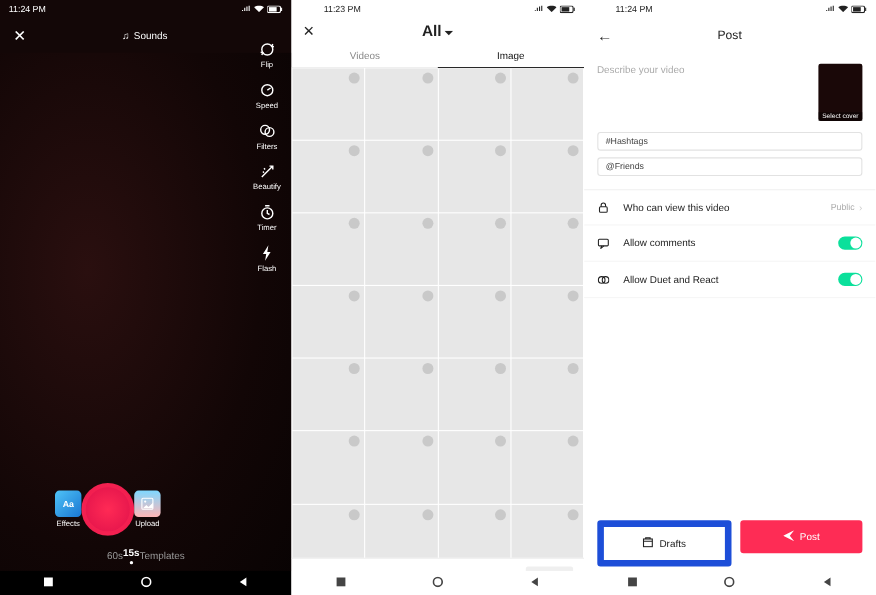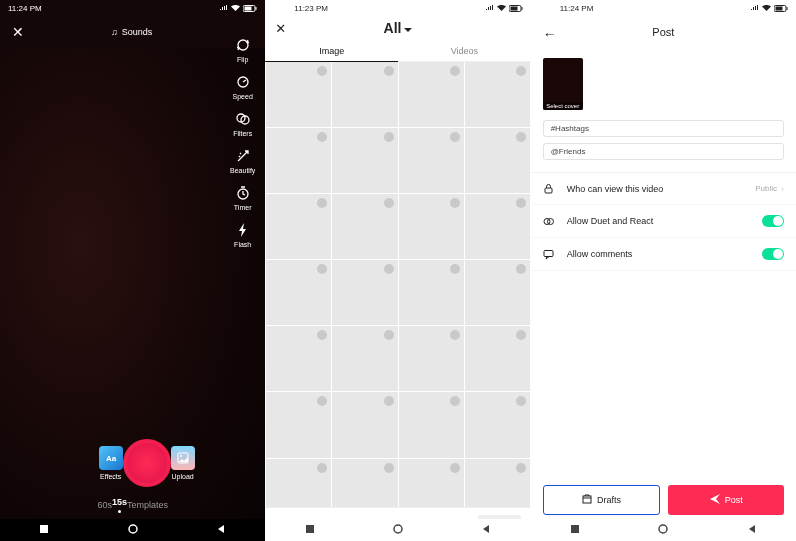--- a/index.html
+++ b/index.html
@@ -17,21 +17,21 @@
 
   
   .s1-top { display: flex; align-items: center; justify-content: space-between; padding: 8px 12px; color: #fff; }
   .s1-close { font-size: 14px; color: #fff; }
   .s1-sounds { display: flex; align-items: center; gap: 4px; font-size: 9px; }
   .s1-spacer { width: 14px; }
   .s1-right-tools { position: absolute; right: 10px; top: 36px; display: flex; flex-direction: column; gap: 10px; align-items: center; }
   .tool { display: flex; flex-direction: column; align-items: center; gap: 2px; color: #fff; font-size: 7px; }
   .tool .ticon { width: 18px; height: 18px; display:flex; align-items:center; justify-content:center; }
   .s1-bottom { position: absolute; bottom: 28px; left: 0; right: 0; display: flex; flex-direction: column; align-items: center; gap: 10px; }
-  .s1-btn-row { display: flex; align-items: center; justify-content: center; width: 100%; padding: 0 36px; margin-left: 28px; }
+  .s1-btn-row { display: flex; align-items: center; justify-content: flex-start; width: 100%; padding: 0 36px; margin-left: 28px; }
   .s1-side { display: flex; flex-direction: column; align-items: center; gap: 3px; color: #fff; font-size: 7px; }
   .s1-side .thumb { width: 24px; height: 24px; border-radius: 4px; background: linear-gradient(135deg,#4fc3f7,#1976d2); display:flex; align-items:center; justify-content:center; }
   .upload .thumb { background: linear-gradient(180deg,#7fd8ff,#ffb6b6); }
   .record-btn { width: 48px; height: 48px; border-radius: 50%; background: radial-gradient(circle,#ff2a55,#e0114a); border: 4px solid rgba(255,42,85,.45); }
   .mode-row { display: flex; color: #999; font-size: 9px; align-items:center; }
   .mode-row .active { color: #fff; font-weight: 600; }
   .dot { width: 3px; height: 3px; background: #fff; border-radius: 50%; margin:3px auto 0; }
 
   .navbar { position: absolute; bottom: 0; left: 0; right: 0; height: 22px; background: #000; display: flex; justify-content: space-around; align-items: center; }
   .navbar.light { background: #fff; }
@@ -64,21 +64,21 @@
   .chip { border: 1px solid #e2e2e2; border-radius: 3px; padding: 3px 7px; font-size: 8px; color: #444; }
   .s3-rows { border-top: 1px solid #f0f0f0; }
   .s3-row { display: flex; align-items: center; padding: 10px 12px; font-size: 9px; color: #222; border-bottom: 1px solid #f6f6f6; }
   .s3-row .ricon { width: 14px; display:flex; margin-right:10px; color:#222; }
   .s3-row .rlabel { flex: 1; }
   .s3-row .rval { color: #aaa; font-size: 8px; margin-right:4px; }
   .chev { color: #ccc; }
   .toggle { width: 22px; height: 12px; background: #0be09b; border-radius: 6px; position: relative; }
   .toggle::after { content:''; position: absolute; right: 1px; top: 1px; width: 10px; height: 10px; background: #fff; border-radius: 50%; }
   .s3-footer { position: absolute; bottom: 26px; left: 0; right: 0; display: flex; gap: 8px; padding: 0 12px; }
-  .drafts-btn { flex: 1; border: 1px solid #1d4ed8; border-radius: 3px; display: flex; align-items: center; justify-content: center; gap: 5px; font-size: 9px; color: #222; height: 30px; background:#fff; }
+  .drafts-btn { flex: 1; border: 6px solid #1d4ed8; border-radius: 3px; display: flex; align-items: center; justify-content: center; gap: 5px; font-size: 9px; color: #222; height: 42px; background:#fff; }
   .post-btn { flex: 1; background: #fe2c55; color: #fff; border-radius: 3px; display: flex; align-items: center; justify-content: center; gap: 5px; font-size: 9px; height: 30px; }
   .viewfinder { flex:1; background: radial-gradient(ellipse at 30% 40%, #2a0f0f 0%, #120606 60%, #080303 100%); }
 </style>
 </head>
 <body>
 
 <div class="wrap">
 
   <div class="screen screen1">
     <div class="status-bar status-dark">
@@ -222,22 +222,22 @@
     <div class="s2-header">
       <span class="s2-close">✕</span>
       <span class="s2-title">
         <span>All</span>
         <span><svg width="8" height="5">
               <path d="M0 0l4 4 4-4z" fill="#222"></path>
             </svg></span>
       </span>
     </div>
     <div class="s2-tabs">
+      <div class="s2-tab">Videos</div>
       <div class="s2-tab active">Image</div>
-      <div class="s2-tab">Videos</div>
     </div>
     <div class="grid">
       <div class="cell">
           <span class="selcircle"></span>
         </div>
       <div class="cell">
           <span class="selcircle"></span>
         </div>
       <div class="cell">
           <span class="selcircle"></span>
@@ -350,20 +350,21 @@
             <rect x="12.5" y="2" width="1" height="3" fill="#222"></rect>
             <rect x="1.5" y="1.5" width="7" height="4" fill="#222"></rect>
           </svg>
       </span>
     </div>
     <div class="s3-header">
       <span class="s3-back">←</span>
       <span class="s3-title">Post</span>
     </div>
     <div class="s3-desc">
+      <div class="s3-desc-text" placeholder="Describe your video">Describe your video</div>
       <div class="s3-cover">
         <span class="s3-cover-label">Select cover</span>
       </div>
     </div>
     <div class="s3-chips">
       <span class="chip">#Hashtags</span>
       <span class="chip">@Friends</span>
     </div>
     <div class="s3-rows">
       <div class="s3-row">
@@ -373,35 +374,35 @@
               <path d="M3.5 5V3.5a2 2 0 014 0V5"></path>
             </svg>
           </span>
         <span class="rlabel">Who can view this video</span>
         <span class="rval">Public</span>
         <span class="chev">›</span>
       </div>
       <div class="s3-row">
         <span class="ricon">
             <svg width="11" height="11" viewBox="0 0 11 11" fill="none" stroke="#222">
-              <circle cx="4" cy="5.5" r="3"></circle>
-              <circle cx="7.5" cy="5.5" r="3"></circle>
-            </svg>
-          </span>
-        <span class="rlabel">Allow Duet and React</span>
+              <rect x="1" y="1.5" width="9" height="6" rx="1"></rect>
+              <path d="M4 7.5L3 10l3-2.5"></path>
+            </svg>
+          </span>
+        <span class="rlabel">Allow comments</span>
         <span class="toggle"></span>
       </div>
       <div class="s3-row">
         <span class="ricon">
             <svg width="11" height="11" viewBox="0 0 11 11" fill="none" stroke="#222">
-              <rect x="1" y="1.5" width="9" height="6" rx="1"></rect>
-              <path d="M4 7.5L3 10l3-2.5"></path>
-            </svg>
-          </span>
-        <span class="rlabel">Allow comments</span>
+              <circle cx="4" cy="5.5" r="3"></circle>
+              <circle cx="7.5" cy="5.5" r="3"></circle>
+            </svg>
+          </span>
+        <span class="rlabel">Allow Duet and React</span>
         <span class="toggle"></span>
       </div>
     </div>
     <div class="s3-footer">
       <div class="drafts-btn">
         <span><svg width="10" height="10" viewBox="0 0 10 10" fill="none" stroke="#222">
               <rect x="1" y="2" width="8" height="7"></rect>
               <path d="M1 4h8M3 2V1h4v1"></path>
             </svg></span>
         <span>Drafts</span>

